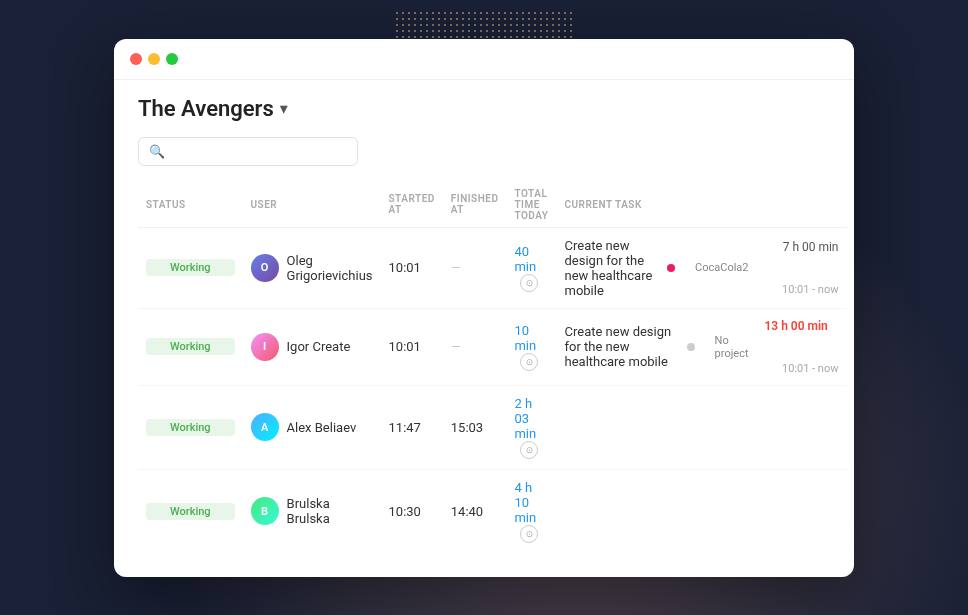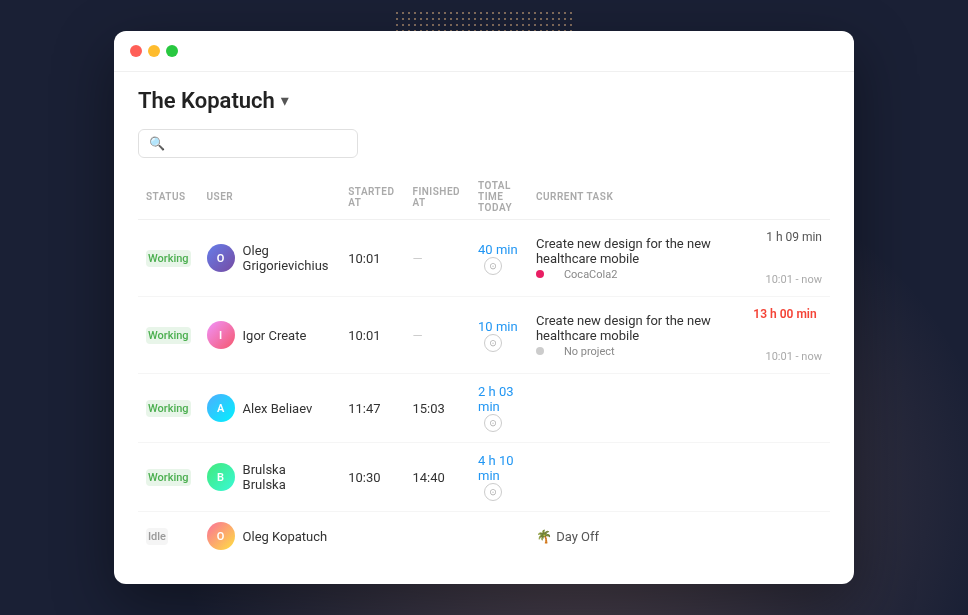--- a/index.html
+++ b/index.html
@@ -126,21 +126,21 @@
     }
     .table tbody tr {
       border-bottom: 1px solid #f5f5f5;
     }
     .table tbody tr:last-child {
       border-bottom: none;
     }
     .status-badge {
       display: inline-flex;
       align-items: center;
-      padding: 2px 2px;
+      padding: 2px 24px;
       border-radius: 4px;
       font-size: 11px;
       font-weight: 500;
     }
     .status-working {
       background: #e8f5e9;
       color: #4caf50;
     }
     .status-idle {
       background: #f5f5f5;
@@ -168,34 +168,33 @@
     .avatar-igor { background: linear-gradient(135deg, #f093fb, #f5576c); }
     .avatar-alex { background: linear-gradient(135deg, #4facfe, #00f2fe); }
     .avatar-barbara { background: linear-gradient(135deg, #43e97b, #38f9d7); }
     .avatar-oleg2 { background: linear-gradient(135deg, #fa709a, #fee140); }
     .time-blue {
       color: #2196f3;
       font-weight: 400;
     }
     .task-cell {
       display: flex;
-      flex-direction: column;
+      flex-direction: row;
       gap: 2px;
     }
     .task-name {
       font-size: 13px;
       color: #333;
     }
     .project-tag {
       display: flex;
       align-items: center;
       gap: 20px;
       font-size: 11px;
       color: #888;
-      text-align: center;
     }
     .project-dot {
       width: 8px;
       height: 8px;
       border-radius: 50%;
       background: #e91e63;
       flex-shrink: 0;
     }
     .project-dot-grey {
       width: 8px;
@@ -211,21 +210,21 @@
     }
     .time-total-right {
       font-size: 12px;
       color: #555;
       text-align: right;
     }
     .time-total-right-red {
       font-size: 12px;
       color: #f44336;
       font-weight: 600;
-      text-align: center;
+      text-align: left;
     }
     .clock-icon {
       display: inline-flex;
       align-items: center;
       justify-content: center;
       width: 18px;
       height: 18px;
       border: 1.5px solid #ccc;
       border-radius: 50%;
       font-size: 9px;
@@ -271,21 +270,21 @@
   <div class="title-bar">
     <div class="traffic-lights">
       <div class="traffic-light tl-red"></div>
       <div class="traffic-light tl-yellow"></div>
       <div class="traffic-light tl-green"></div>
     </div>
   </div>
 
   <div class="content">
     <div class="page-header">
-      <span class="page-title">The Kopatuch</span>
+      <span class="page-title">The Avengers</span>
       <span class="chevron-icon">▾</span>
     </div>
 
     <div class="search-bar">
       <div class="search-input-wrapper">
         <span class="search-icon">🔍</span>
       </div>
     </div>
 
     <table class="table">
@@ -315,21 +314,21 @@
             <td class="td-task">
               <div class="task-cell">
                 <span class="task-name">Create new design for the new healthcare mobile</span>
                 <div class="project-tag">
                   <span class="project-dot"></span>
                   <span>CocaCola2</span>
                 </div>
               </div>
             </td>
             <td class="td-time-right">
-              <div class="time-total-right">1 h 09 min</div>
+              <div class="time-total-right">7 h 00 min</div>
               <div class="time-range">10:01 - now</div>
             </td>
           </tr>
           <tr>
             <td><span class="status-badge status-working">Working</span></td>
             <td>
               <div class="user-cell">
                 <div class="avatar avatar-igor">I</div>
                 <span>Igor Create</span>
               </div>
@@ -372,35 +371,16 @@
                 <div class="avatar avatar-barbara">B</div>
                 <span>Brulska Brulska</span>
               </div>
             </td>
             <td>10:30</td>
             <td>14:40</td>
             <td><span class="time-blue">4 h 10 min</span><span class="clock-icon" style="margin-left: 6px;">⊙</span></td>
             <td class="td-task"></td>
             <td class="td-time-right"></td>
           </tr>
-          <tr>
-            <td><span class="status-badge status-idle">Idle</span></td>
-            <td>
-              <div class="user-cell">
-                <div class="avatar avatar-oleg2">O</div>
-                <span>Oleg Kopatuch</span>
-              </div>
-            </td>
-            <td></td>
-            <td></td>
-            <td></td>
-            <td class="td-task">
-              <div class="day-off">
-                <span>🌴</span>
-                <span>Day Off</span>
-              </div>
-            </td>
-            <td class="td-time-right"></td>
-          </tr>
         </tbody>
     </table>
   </div>
 </div>
 
 </body></html>

